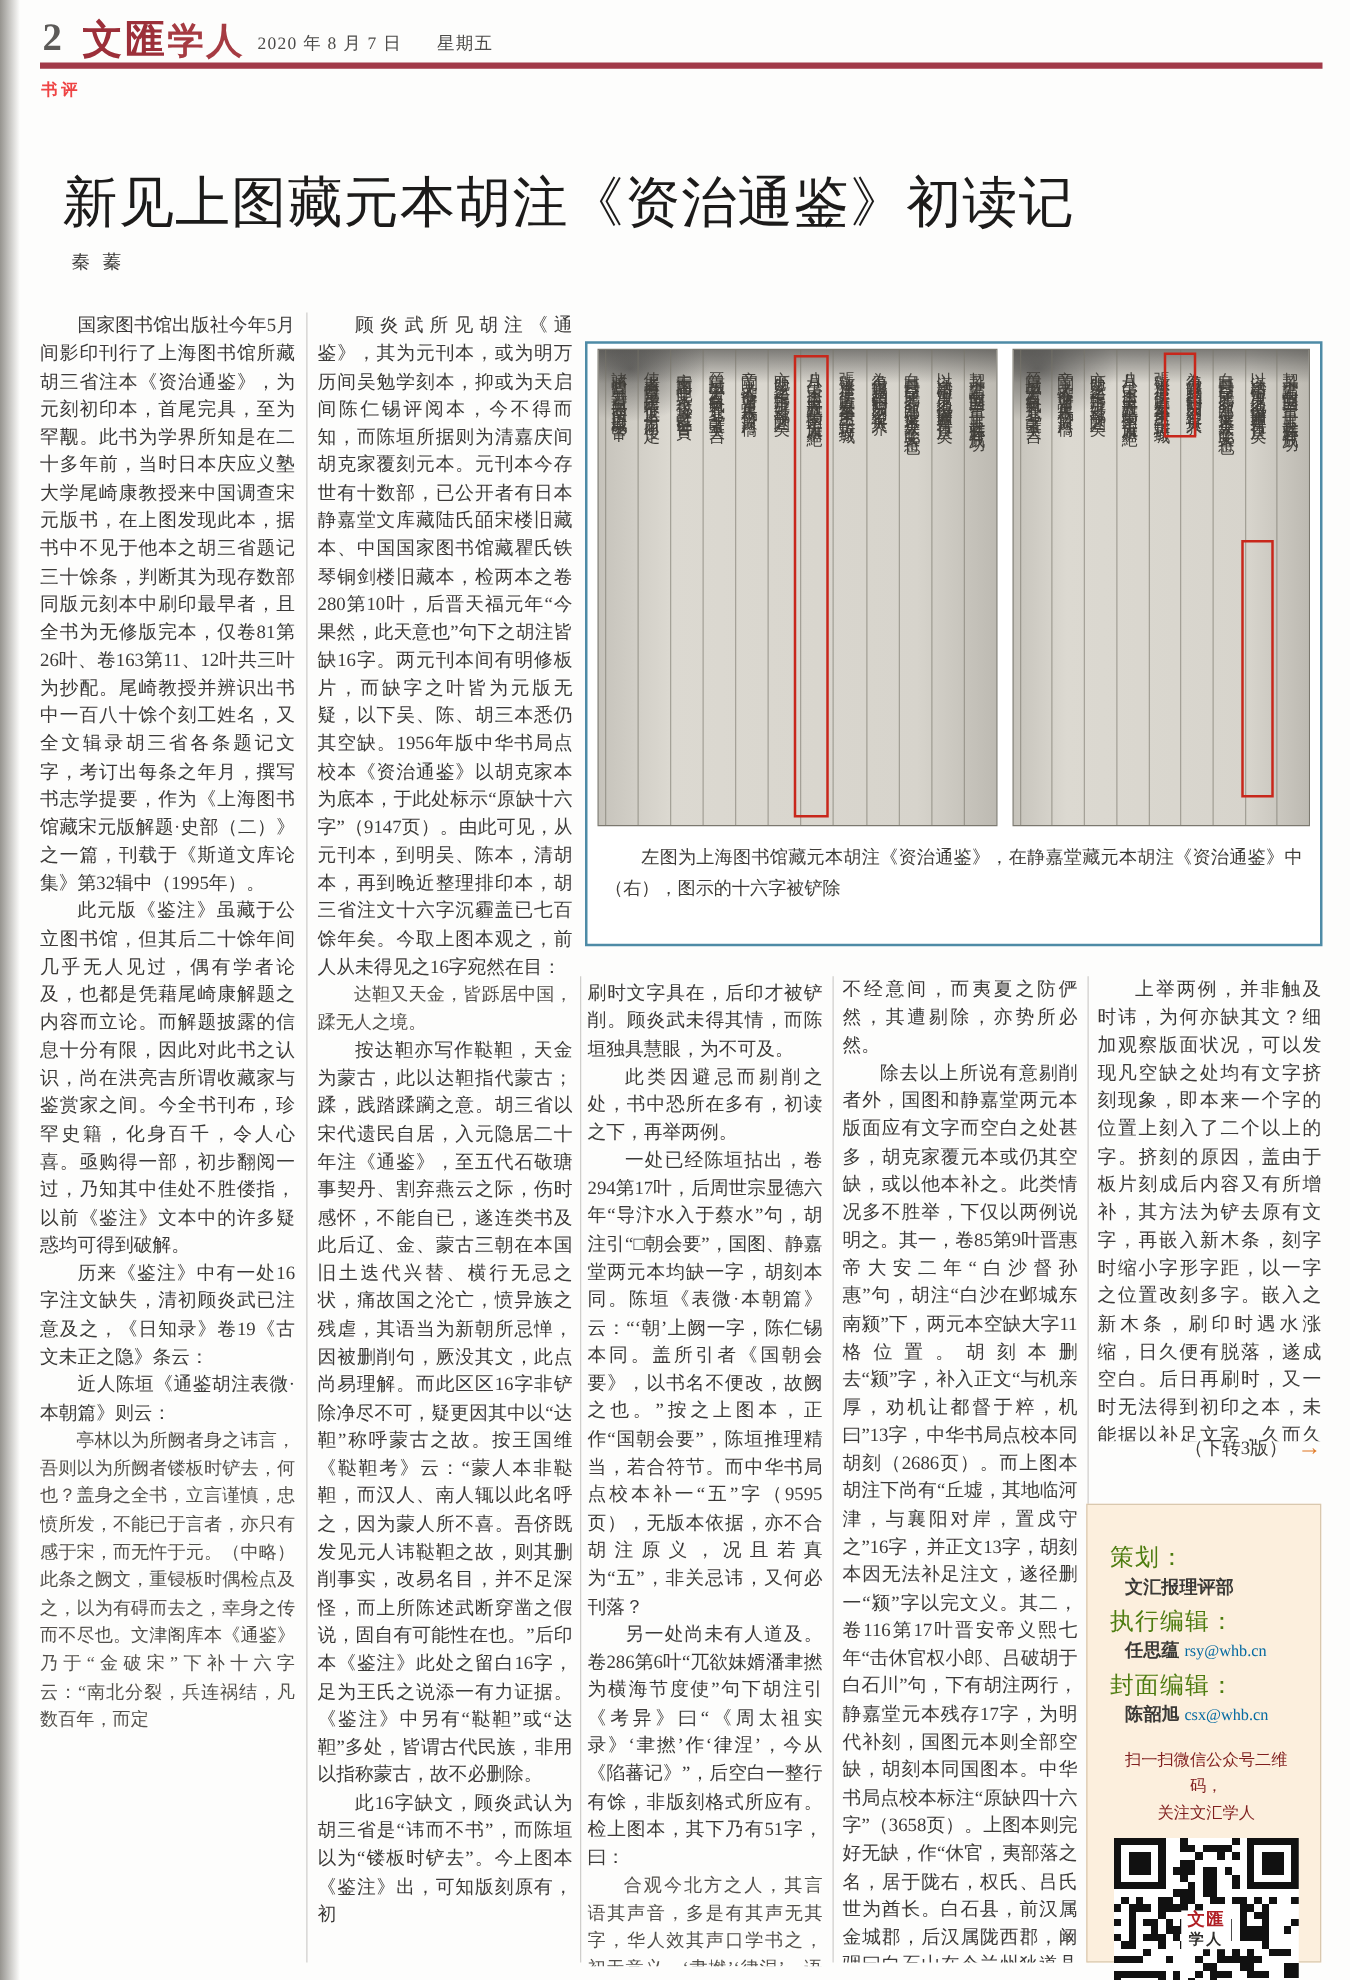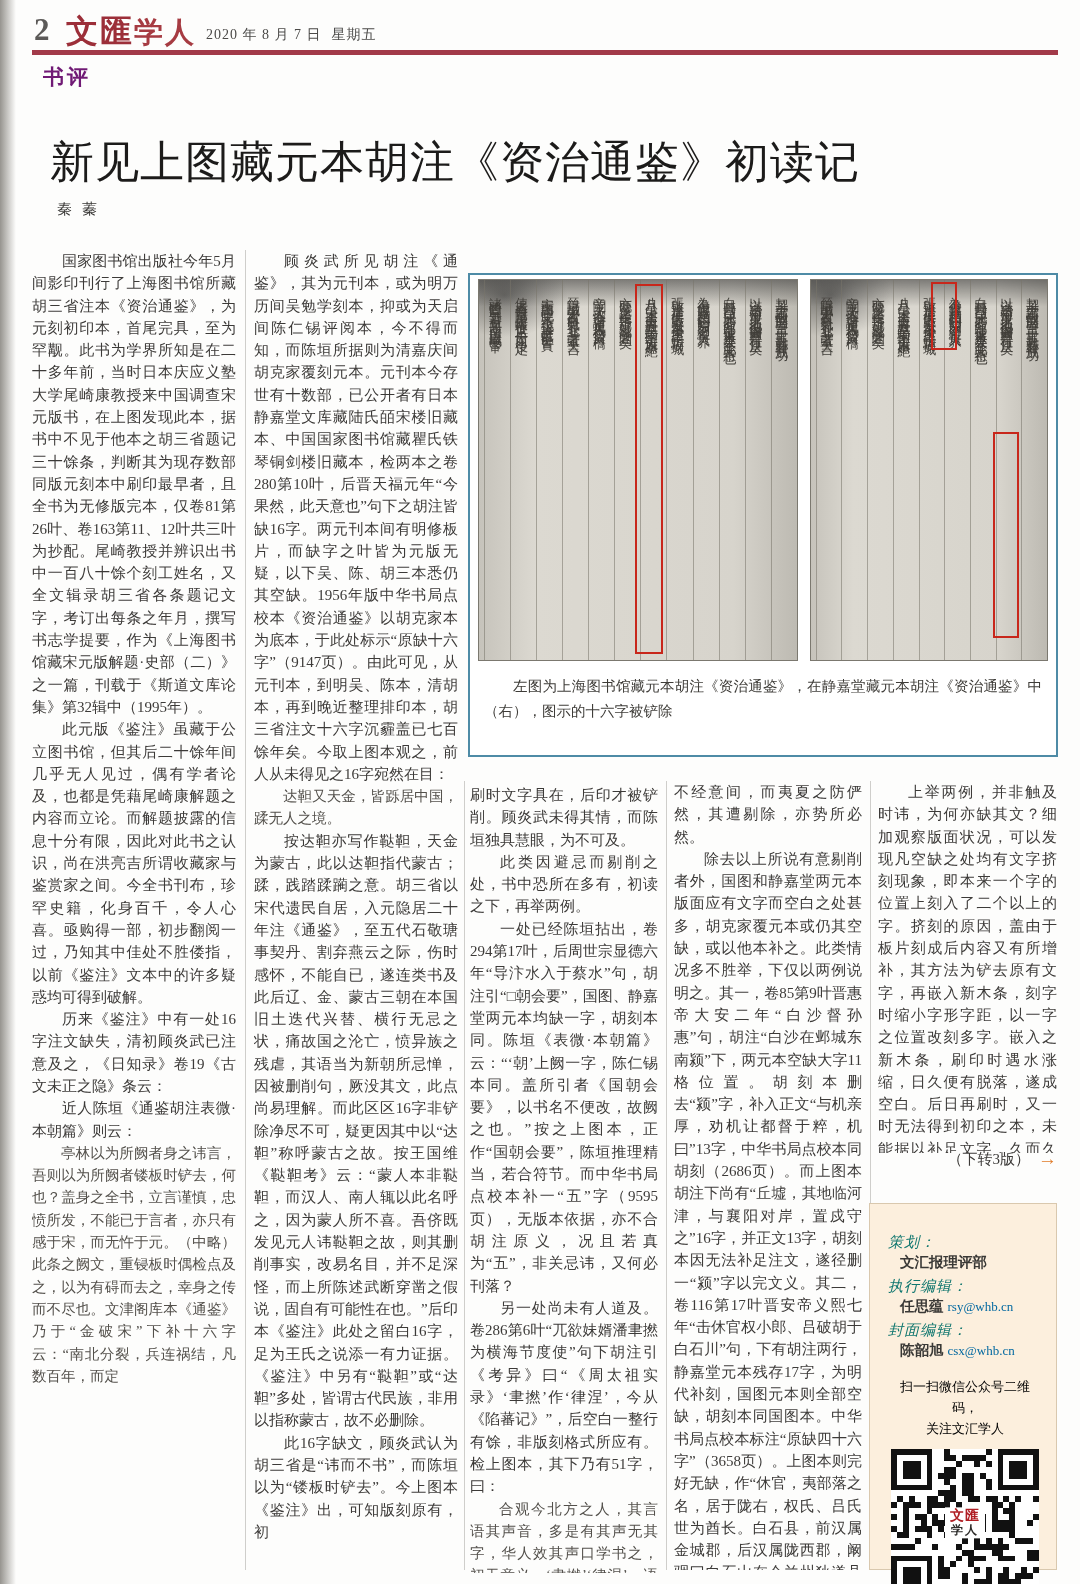--- a/index.html
+++ b/index.html
@@ -6,23 +6,23 @@
   #page{position:relative;width:1080px;height:1584px;background:#fdfdfc;overflow:hidden;
         font-family:"Liberation Serif","DejaVu Serif",serif;color:#3c3a38;}
   #edge-shadow{position:absolute;left:0;top:0;width:16px;height:1584px;
         background:linear-gradient(90deg,#96948f,#cfcecb 55%,rgba(255,255,255,0));}
   
   #pagenum{position:absolute;left:34px;top:12px;font-size:31px;font-weight:bold;color:#5c5a58;}
   #masthead{position:absolute;left:66px;top:10px;}
   #masthead .m1{font-size:32px;font-weight:900;color:#9c2f39;letter-spacing:2px;}
   #masthead .m2{font-size:29px;font-weight:800;color:#a63b42;letter-spacing:2px;}
   #dateline{position:absolute;left:206px;top:26px;font-size:14px;color:#4b4a48;letter-spacing:1px;}
-  #dateline .wk{margin-left:10px;}
+  #dateline .wk{margin-left:28px;}
   #toprule{position:absolute;left:32px;right:22px;top:50px;height:5px;background:#a23a49;}
-  #section{position:absolute;left:43px;top:63px;font-size:21px;font-weight:bold;color:#701a75;letter-spacing:3px;}
+  #section{position:absolute;left:33px;top:63px;font-size:13px;font-weight:bold;color:#ef4444;letter-spacing:3px;}
   
   #title{position:absolute;left:50px;top:104px;width:1000px;font-size:44px;font-weight:normal;color:#1c1b1a;letter-spacing:1px;}
   #author{position:absolute;left:57px;top:200px;font-size:15px;letter-spacing:10px;color:#38373５;color:#383735;}
   
   .col{position:absolute;overflow:hidden;font-size:15px;line-height:22.3px;color:#3c3a38;}
   .para{margin:0;text-align:justify;text-justify:inter-ideograph;}
   .para.indent{text-indent:2em;}
   .para.quote{color:#53504b;font-size:14.5px;}
   #col1{left:32px;top:250px;width:204px;height:1320px;}
   #col2{left:254px;top:250px;width:204px;height:1320px;}
@@ -44,24 +44,24 @@
   .vcol{writing-mode:vertical-rl;font-size:13px;letter-spacing:3px;line-height:1.05;color:#403e39;
         border-left:1px solid rgba(120,116,105,.55);padding:7px 3px;overflow:hidden;}
   .hl{position:absolute;border:2px solid #c8271b;}
   #caption{margin:13px 6px 0 6px;font-size:14.5px;line-height:25px;color:#3e3c38;text-indent:2em;text-align:justify;}
   
   #continue{position:absolute;left:878px;top:1148px;width:179px;text-align:right;font-size:15px;color:#3c3a38;}
   #continue .arrow{color:#e07b28;font-weight:bold;font-size:19px;margin-left:8px;vertical-align:-1px;}
   
   #infobox{position:absolute;left:869px;top:1203px;width:188px;height:367px;box-sizing:border-box;
         background:#fcefdd;border:1px solid #d9c8ae;padding:24px 14px 10px 18px;}
-  #infobox .label{font-size:15px;color:#0f766e;margin:5px 0 1px 0;letter-spacing:1px;font-style:italic;}
+  #infobox .label{font-size:19px;color:#4d7c0f;margin:5px 0 1px 0;letter-spacing:1px;}
   #infobox .value{font-size:14.5px;font-weight:bold;color:#3a3936;margin:0 0 3px 12px;}
   #infobox .value .email{font-weight:normal;font-size:13px;color:#0369a1;margin-left:4px;letter-spacing:0;}
-  .scan-note{text-align:center;font-size:13px;color:#000000;margin-top:16px;line-height:21px;}
+  .scan-note{text-align:center;font-size:13px;color:#7f1d1d;margin-top:16px;line-height:21px;}
   #qr-wrap{position:relative;width:148px;height:148px;margin:10px auto 0 auto;}
   #qr-code{position:absolute;inset:0;}
   #qr-logo{position:absolute;left:50%;top:50%;transform:translate(-50%,-50%);background:#ffffff;
         padding:2px 5px;text-align:center;line-height:1.05;}
   #qr-logo .l1{display:block;color:#b01f24;font-weight:900;font-size:14px;letter-spacing:1px;}
   #qr-logo .l2{display:block;color:#2e2d2b;font-weight:bold;font-size:12px;letter-spacing:2px;}
 </style>
 </head>
 <body>
 

